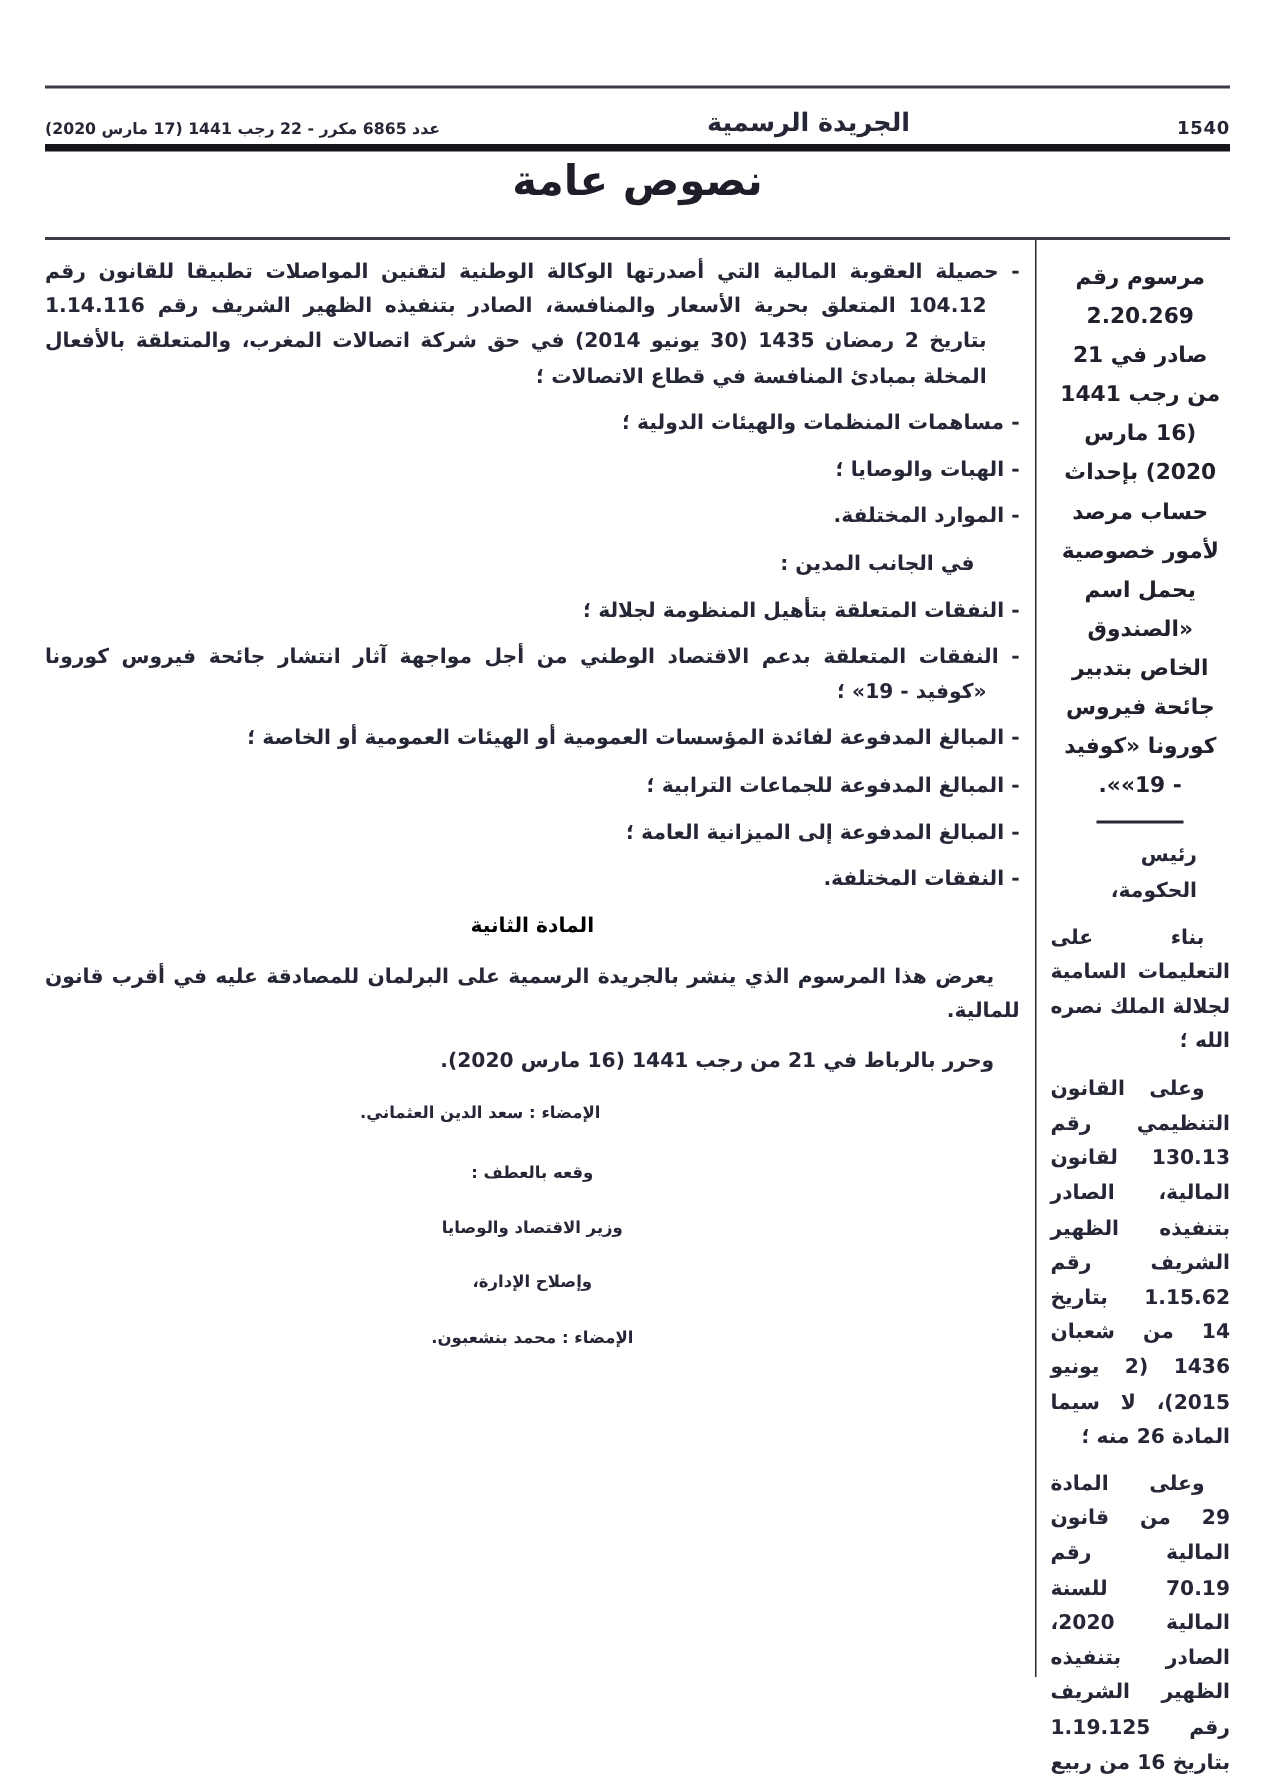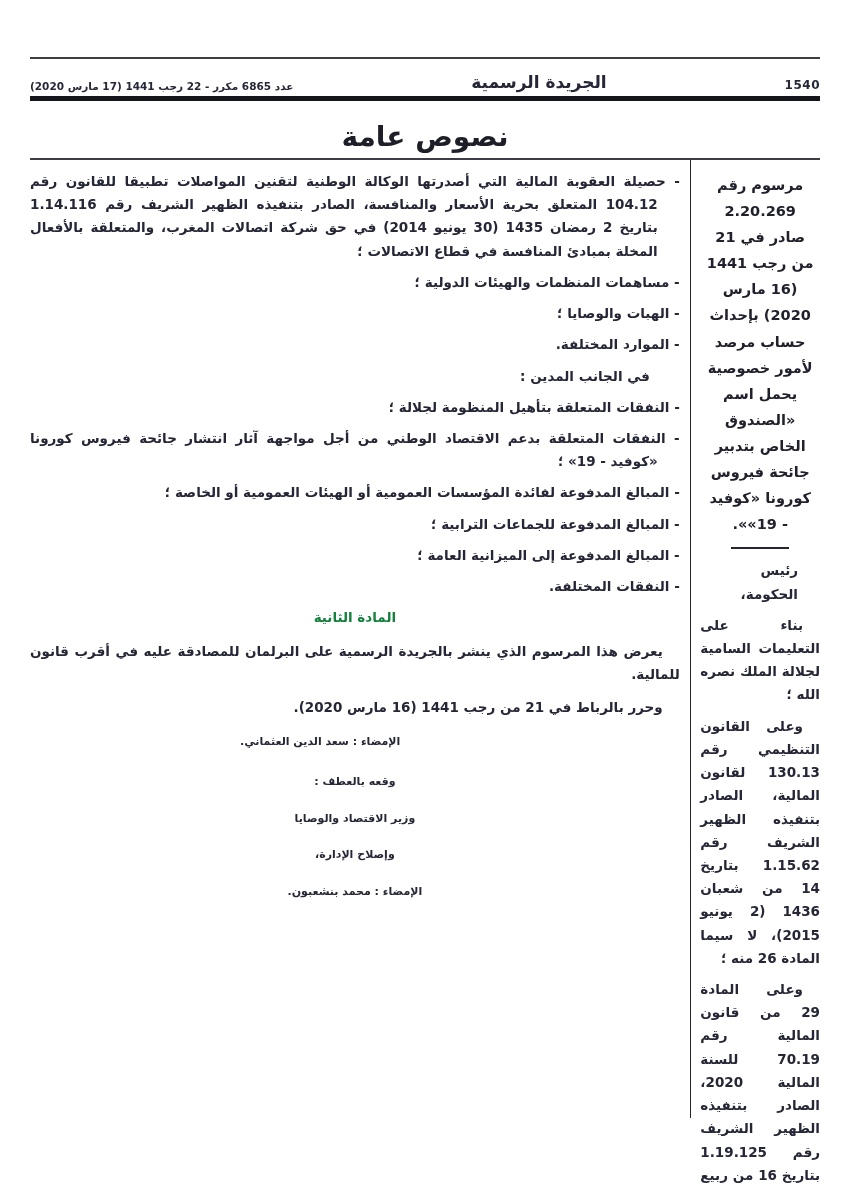--- a/index.html
+++ b/index.html
@@ -18,21 +18,21 @@
     display:flex; flex-direction:row; justify-content:space-between; align-items:flex-end;
     direction:rtl;
   }
   .masthead .pageno { font-size:12px; font-weight:bold; letter-spacing:.5px; }
   .masthead .journal { font-size:17px; font-weight:bold; }
   .masthead .issue { font-size:10.5px; font-weight:bold; }
 
   .thick-rule { position:absolute; top:96px; left:30px; right:30px; height:5px; background:#15161c; }
 
   .section-title {
-    position:absolute; top:120px; left:0; right:0;
+    position:absolute; top:104px; left:0; right:0;
     text-align:center; font-size:28px; font-weight:bold; color:#1d1e28;
   }
 
   .thin-rule { position:absolute; top:158px; left:30px; right:30px; height:2px; background:#3c3d46; }
 
   .columns {
     position:absolute; top:160px; right:30px; left:30px; bottom:24px;
     display:flex; flex-direction:row; direction:rtl;
   }
   .col { font-size:13.5px; line-height:1.72; font-weight:bold; text-align:justify; }
@@ -43,21 +43,21 @@
   .decree-title {
     text-align:center; font-size:14.5px; line-height:1.8; font-weight:bold;
     padding:0 6px; color:#20212c;
   }
   .title-sep { width:58px; height:2px; background:#26272e; margin:10px auto 10px; }
 
   .opening { padding-right:22px; margin-bottom:8px; }
 
   .para { margin-bottom:8px; text-indent:17px; }
   .item  { margin-bottom:8px; padding-right:22px; text-indent:-22px; }
-  .article-heading { text-align:center; margin:6px 0 10px; color:#15803d; }
+  .article-heading { text-align:center; margin:6px 0 10px; color:#000000; }
 
   .side-heading { padding-right:30px; margin-bottom:8px; }
 
   .art2-text { margin-bottom:10px; text-indent:17px; }
   .signed-at { margin:4px 0 14px; text-indent:17px; }
 
   .sig-pm { font-size:11px; text-align:left; padding-left:210px; margin-bottom:22px; white-space:nowrap; }
   .countersign { text-align:center; font-size:11px; line-height:1.5; }
   .countersign div { margin-bottom:20px; }
 </style>

